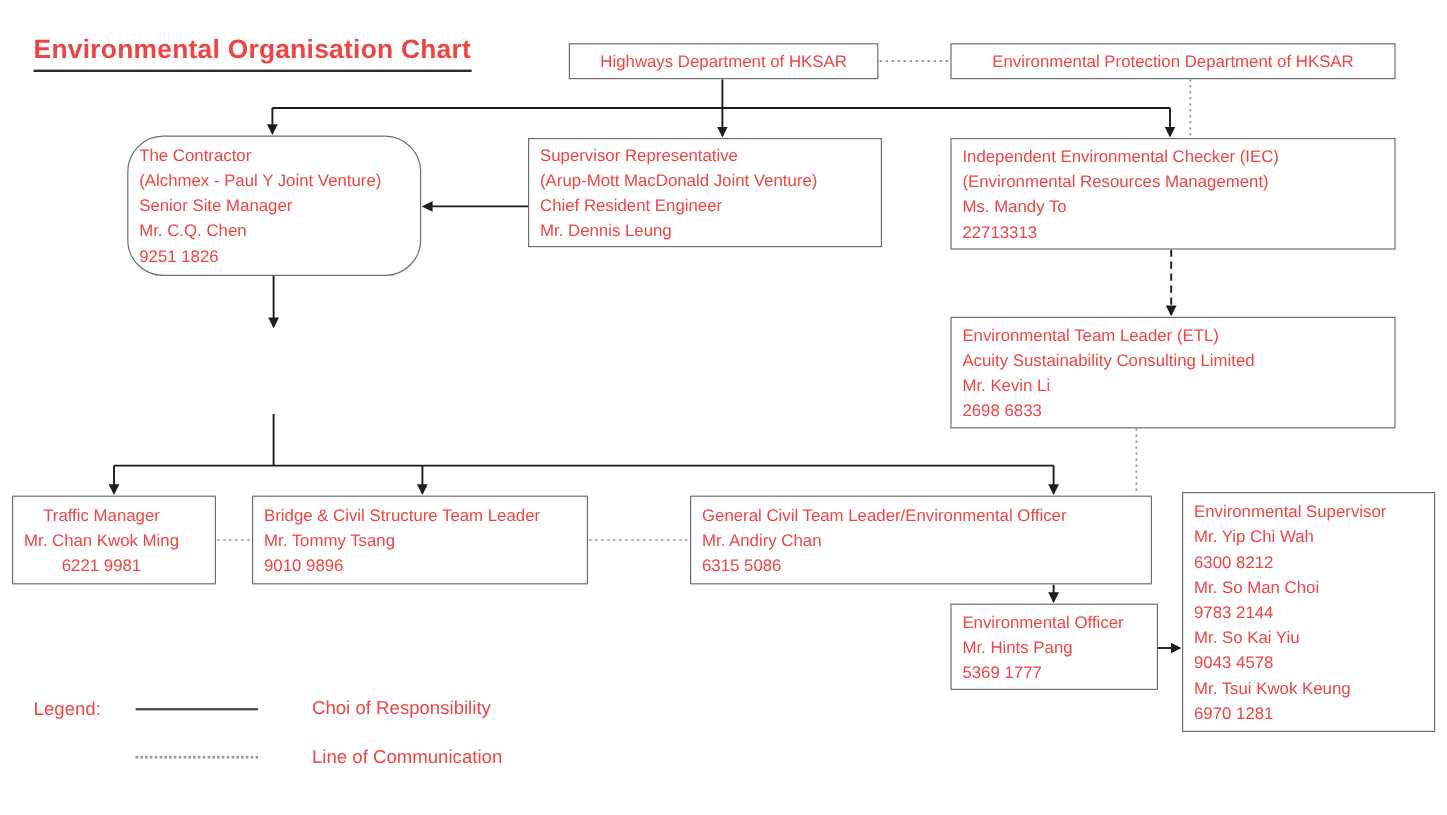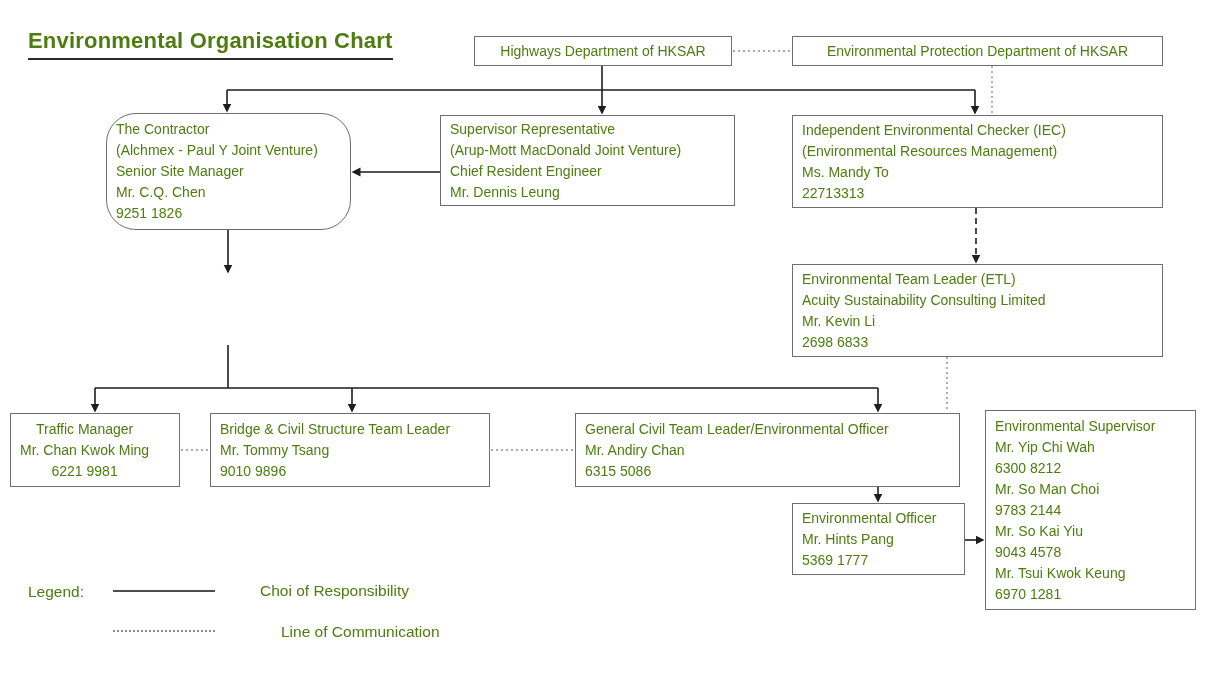--- a/index.html
+++ b/index.html
@@ -2,21 +2,21 @@
 <html><head>
 <meta charset="utf-8">
 <style>
   html, body { margin: 0; padding: 0; background: #ffffff; }
   .canvas {
     position: relative;
     width: 1206px;
     height: 679px;
     background: #ffffff;
     font-family: "Liberation Sans", sans-serif;
-    color: #4d7c0f;
+    color: #ef4444;
     overflow: hidden;
   }
   .title {
     position: absolute;
     left: 28px;
     top: 28px;
     margin: 0;
     font-size: 22px;
     font-weight: bold;
     letter-spacing: 0.2px;
@@ -194,16 +194,16 @@
 6970 1281</div>
   </div>
 
   <div>
     <span class="legend-label" style="left:28px; top:582px;">Legend:</span>
 
     <div class="legend-swatch solid" style="left:113px; top:590px;"></div>
     <span class="legend-item-label" style="left:260px; top:581px;">Choi of Responsibility</span>
 
     <div class="legend-swatch dotted" style="left:113px; top:630px;"></div>
-    <span class="legend-item-label" style="left:260px; top:622px;margin-left:21px;">Line of Communication</span>
+    <span class="legend-item-label" style="left:260px; top:622px;">Line of Communication</span>
   </div>
 
 </div>
 
 </body></html>

